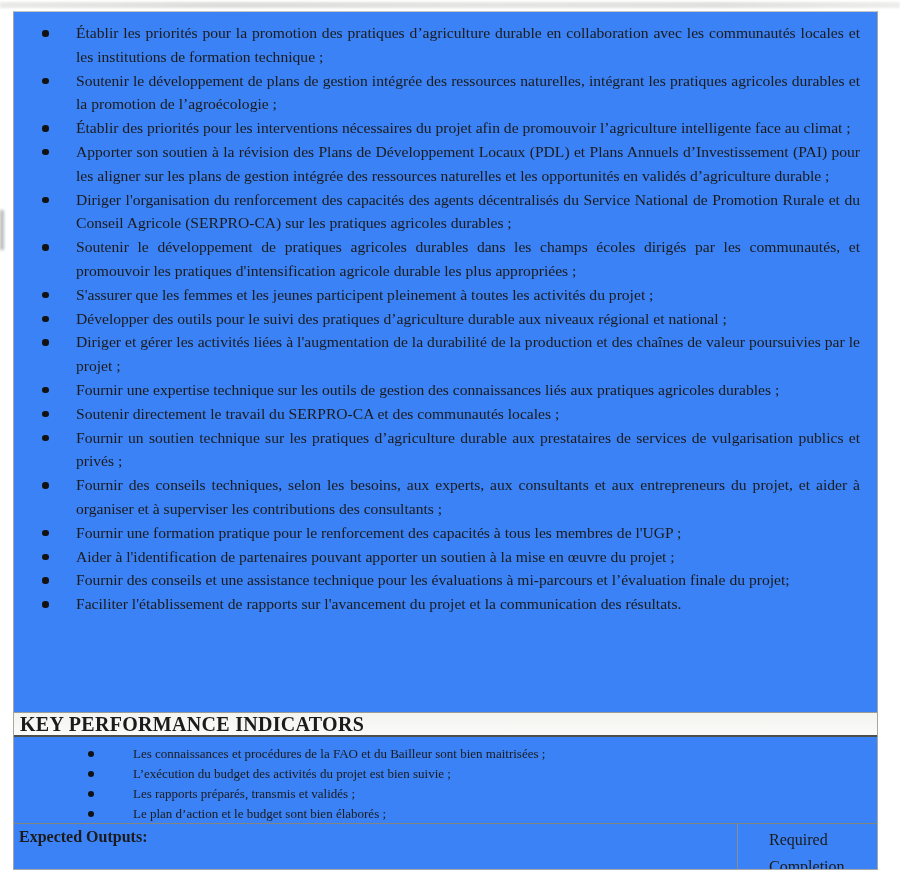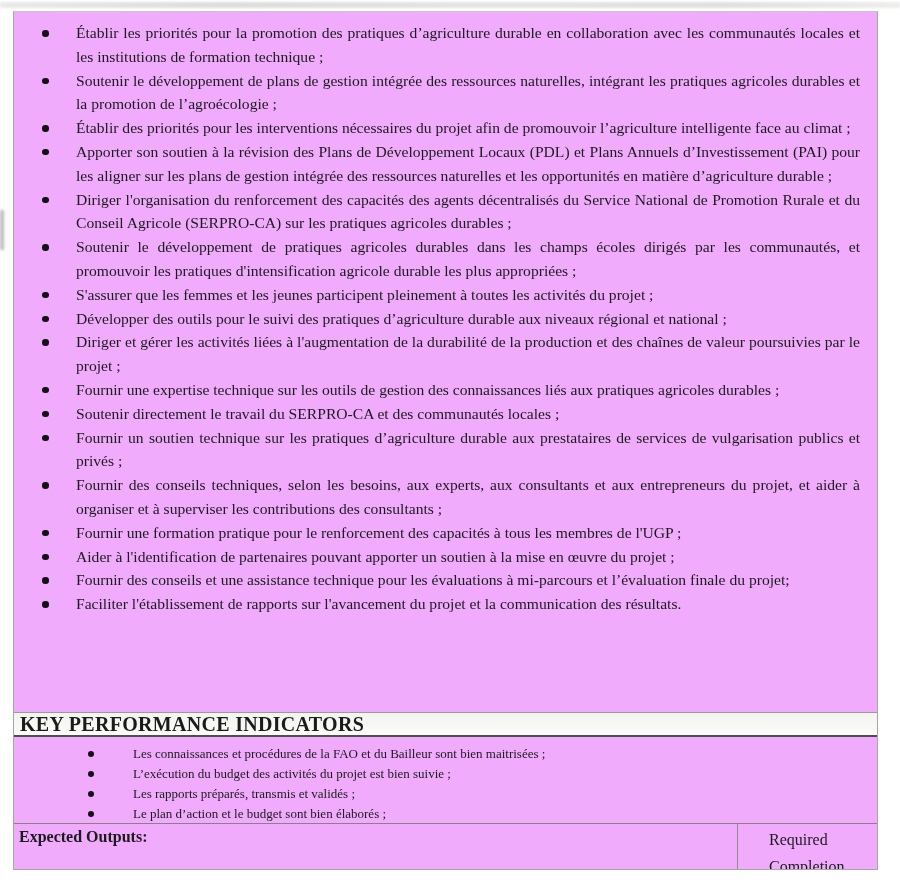--- a/index.html
+++ b/index.html
@@ -30,21 +30,21 @@
     background: rgba(60,60,60,0.35);
     filter: blur(1.5px);
   }
 
   .doc-table {
     position: absolute;
     top: 11px; left: 13px;
     width: 863px;
     border: 1px solid #a6a6a2;
     border-top-color: #c6c6c2;
-    background: #f0abfc;
+    background: #3b82f6;
     box-sizing: content-box;
   }
 
   
   .tasks-row {
     height: 700px;
     overflow: hidden;
     border-bottom: 1px solid #9b9b97;
   }
   ul.bullets {
@@ -138,21 +138,21 @@
 <div class="scan-band-top"></div>
 <div class="scan-smudge-left"></div>
 
 <div class="doc-table">
 
   <div class="tasks-row">
     <ul class="bullets">
         <li>Établir les priorités pour la promotion des pratiques d’agriculture durable en collaboration avec les communautés locales et les institutions de formation technique ;</li>
         <li>Soutenir le développement de plans de gestion intégrée des ressources naturelles, intégrant les pratiques agricoles durables et la promotion de l’agroécologie ;</li>
         <li>Établir des priorités pour les interventions nécessaires du projet afin de promouvoir l’agriculture intelligente face au climat ;</li>
-        <li>Apporter son soutien à la révision des Plans de Développement Locaux (PDL) et Plans Annuels d’Investissement (PAI) pour les aligner sur les plans de gestion intégrée des ressources naturelles et les opportunités en matière d’agriculture durable ;</li>
+        <li>Apporter son soutien à la révision des Plans de Développement Locaux (PDL) et Plans Annuels d’Investissement (PAI) pour les aligner sur les plans de gestion intégrée des ressources naturelles et les opportunités en validés d’agriculture durable ;</li>
         <li>Diriger l'organisation du renforcement des capacités des agents décentralisés du Service National de Promotion Rurale et du Conseil Agricole (SERPRO-CA) sur les pratiques agricoles durables ;</li>
         <li>Soutenir le développement de pratiques agricoles durables dans les champs écoles dirigés par les communautés, et promouvoir les pratiques d'intensification agricole durable les plus appropriées ;</li>
         <li>S'assurer que les femmes et les jeunes participent pleinement à toutes les activités du projet ;</li>
         <li>Développer des outils pour le suivi des pratiques d’agriculture durable aux niveaux régional et national ;</li>
         <li>Diriger et gérer les activités liées à l'augmentation de la durabilité de la production et des chaînes de valeur poursuivies par le projet ;</li>
         <li>Fournir une expertise technique sur les outils de gestion des connaissances liés aux pratiques agricoles durables ;</li>
         <li>Soutenir directement le travail du SERPRO-CA et des communautés locales ;</li>
         <li>Fournir un soutien technique sur les pratiques d’agriculture durable aux prestataires de services de vulgarisation publics et privés ;</li>
         <li>Fournir des conseils techniques, selon les besoins, aux experts, aux consultants et aux entrepreneurs du projet, et aider à organiser et à superviser les contributions des consultants ;</li>
         <li>Fournir une formation pratique pour le renforcement des capacités à tous les membres de l'UGP ;</li>

